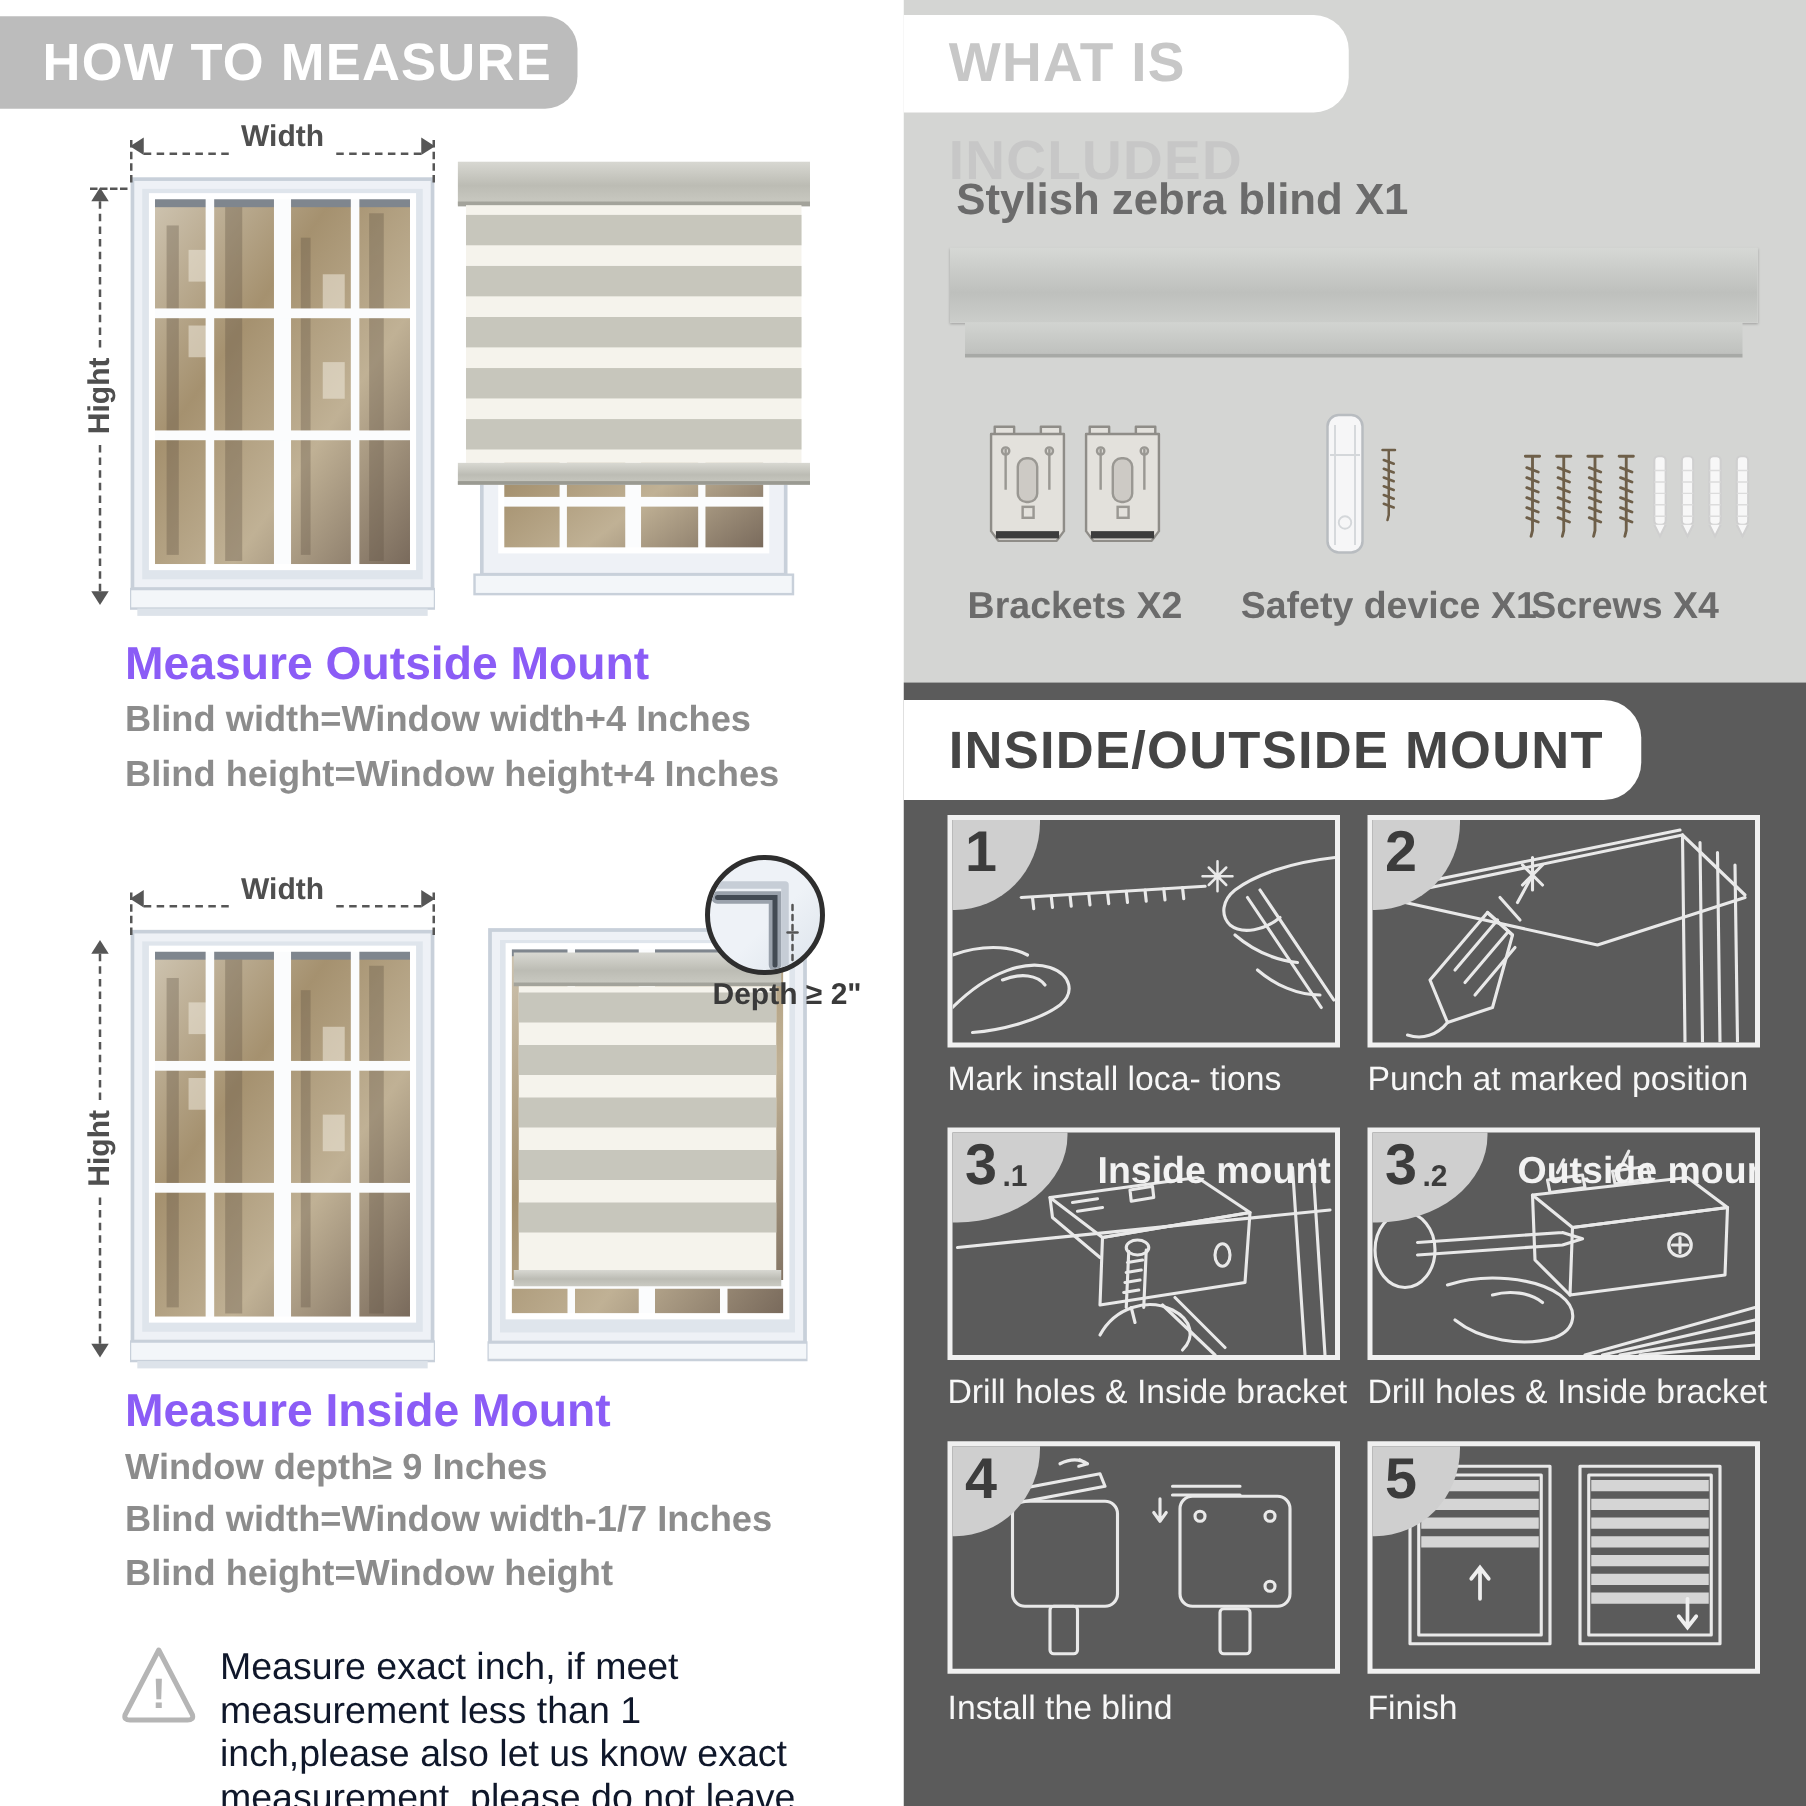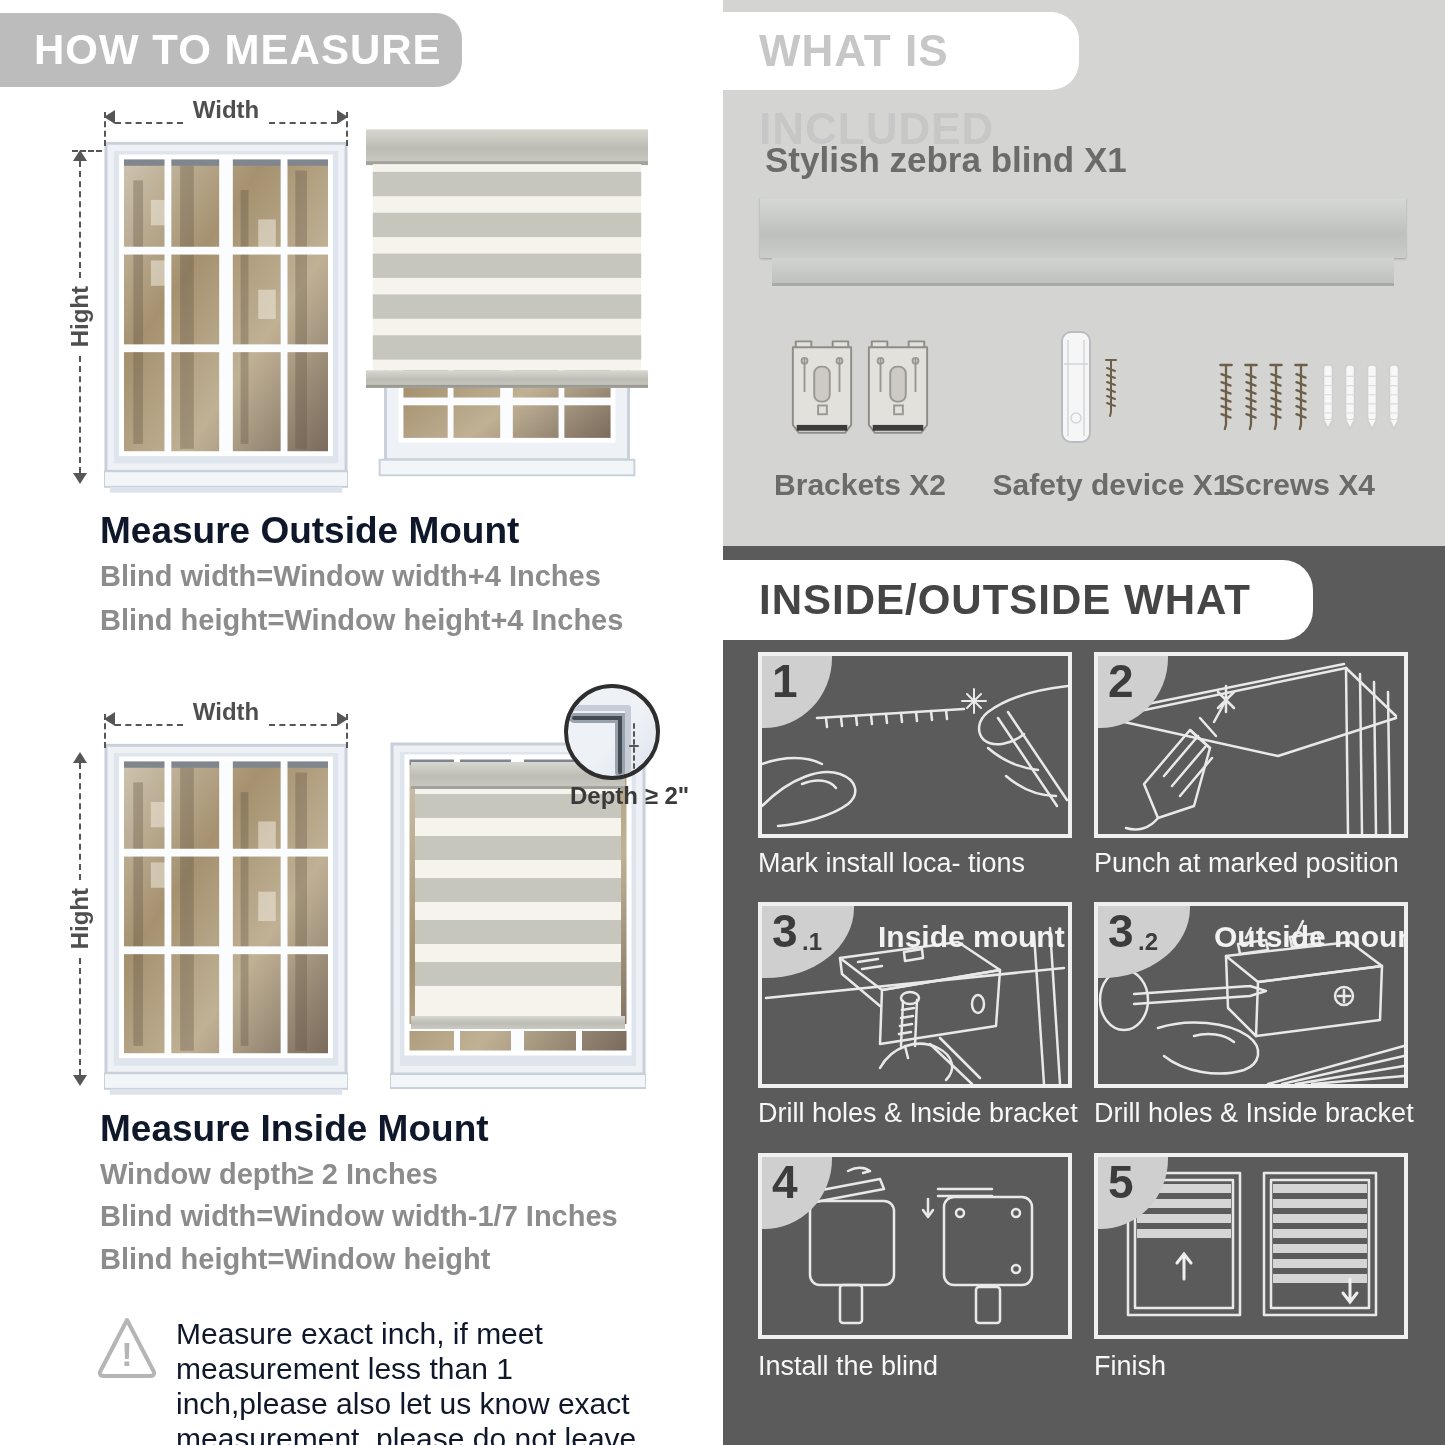--- a/index.html
+++ b/index.html
@@ -4,21 +4,21 @@
 <style>
   html,body{margin:0;padding:0;}
   body{width:1445px;height:1445px;position:relative;overflow:hidden;background:#ffffff;
        font-family:"Liberation Sans","DejaVu Sans",sans-serif;}
   .abs{position:absolute;}
 
   
   .banner-left{left:0;top:13px;width:462px;height:74px;background:#bcbcbc;
     border-radius:0 26px 26px 0;color:#ffffff;font-size:42px;font-weight:bold;
     line-height:74px;padding-left:34px;box-sizing:border-box;letter-spacing:1px;}
-  .sec-title{font-size:37px;font-weight:bold;color:#0f172a;}
+  .sec-title{font-size:37px;font-weight:bold;color:#8b5cf6;}
   .sec-line{font-size:29px;font-weight:bold;color:#8c8c8c;}
 
   
   .w-arrow{display:flex;align-items:flex-end;height:20px;color:#4f4f4f;}
   .w-arrow .seg{flex:1;border-top:2px dashed #565656;}
   .w-arrow .lbl{font-size:24px;font-weight:bold;padding:0 10px;white-space:nowrap;}
   .ah{width:0;height:0;}
   .ah.left {border-top:7px solid transparent;border-bottom:7px solid transparent;border-right:11px solid #565656;}
   .ah.right{border-top:7px solid transparent;border-bottom:7px solid transparent;border-left:11px solid #565656;}
   .ah.up   {border-left:7px solid transparent;border-right:7px solid transparent;border-bottom:11px solid #565656;}
@@ -267,21 +267,21 @@
       <path d="M6,30 L52,30 L52,84" stroke="#434b54" stroke-width="4"></path>
       <path d="M60,20 L60,84 M60,20 L6,20" stroke="#c6cdd6" stroke-width="6"></path>
       <path d="M66,36 v44" stroke="#555" stroke-width="2" stroke-dasharray="4 4"></path>
       <path d="M62,58 h8" stroke="#555" stroke-width="2"></path>
     </g>
   </svg>
 </div>
 <div class="abs depth-lbl" style="left:570px;top:782px">Depth ≥ 2"</div>
 
 <div class="abs sec-title" style="left:100px;top:1108px">Measure Inside Mount</div>
-<div class="abs sec-line" style="left:100px;top:1158px">Window depth≥ 2 Inches</div>
+<div class="abs sec-line" style="left:100px;top:1158px">Window depth≥ 9 Inches</div>
 <div class="abs sec-line" style="left:100px;top:1200px">Blind width=Window width-1/7 Inches</div>
 <div class="abs sec-line" style="left:100px;top:1243px">Blind height=Window height</div>
 
 <div class="abs" style="left:96px;top:1314px;width:62px;height:66px">
   <svg width="62" height="66" viewBox="0 0 62 66">
     <path d="M31,6 L58,58 Q59,62 54,62 L8,62 Q3,62 4,58 Z" fill="none" stroke="#b5b5b5" stroke-width="4" stroke-linejoin="round"></path>
     <text x="31" y="52" text-anchor="middle" font-size="34" font-weight="bold" fill="#b5b5b5" font-family="Liberation Sans, sans-serif">!</text>
   </svg>
 </div>
 <div class="abs note-text" style="left:176px;top:1316px;width:470px">Measure exact inch, if meet measurement less than 1 inch,please also let us know exact measurement, please do not leave it</div>
@@ -329,21 +329,21 @@
     <use href="#sym-anchor" x="146" y="10" width="16" height="70"></use>
     <use href="#sym-anchor" x="168" y="10" width="16" height="70"></use>
   </svg>
 </div>
 
 <div class="abs item-label" style="left:760px;top:468px;width:200px">Brackets X2</div>
 <div class="abs item-label" style="left:980px;top:468px;width:262px">Safety device X1</div>
 <div class="abs item-label" style="left:1200px;top:468px;width:200px">Screws X4</div>
 
 <div class="abs mount-panel"></div>
-<div class="abs banner-mount">INSIDE/OUTSIDE WHAT</div>
+<div class="abs banner-mount">INSIDE/OUTSIDE MOUNT</div>
 
 <div class="abs step" style="left:758px;top:652px">
   <svg class="lineart" width="306" height="178" viewBox="0 0 306 178">
     <g stroke="#e9e9e9" stroke-width="2.5" fill="none" stroke-linecap="round" stroke-linejoin="round">
       <path d="M55,62 L202,53"></path>
       <path d="M64,62 l1,9 M79,61 l1,9 M94,60 l1,9 M109,59 l1,9 M124,58 l1,9 M139,57 l1,9 M154,56 l1,9 M169,55 l1,9 M184,54 l1,9"></path>
       <path d="M205,38 l14,14 M219,38 l-14,14 M212,33 v24 M200,45 h24" stroke-width="2"></path>
       <path d="M0,150 C30,120 60,112 78,118 C95,124 98,138 86,148 C70,160 40,168 16,170"></path>
       <path d="M40,128 C55,122 68,124 74,132"></path>
       <path d="M0,108 C22,100 45,100 60,108"></path>

